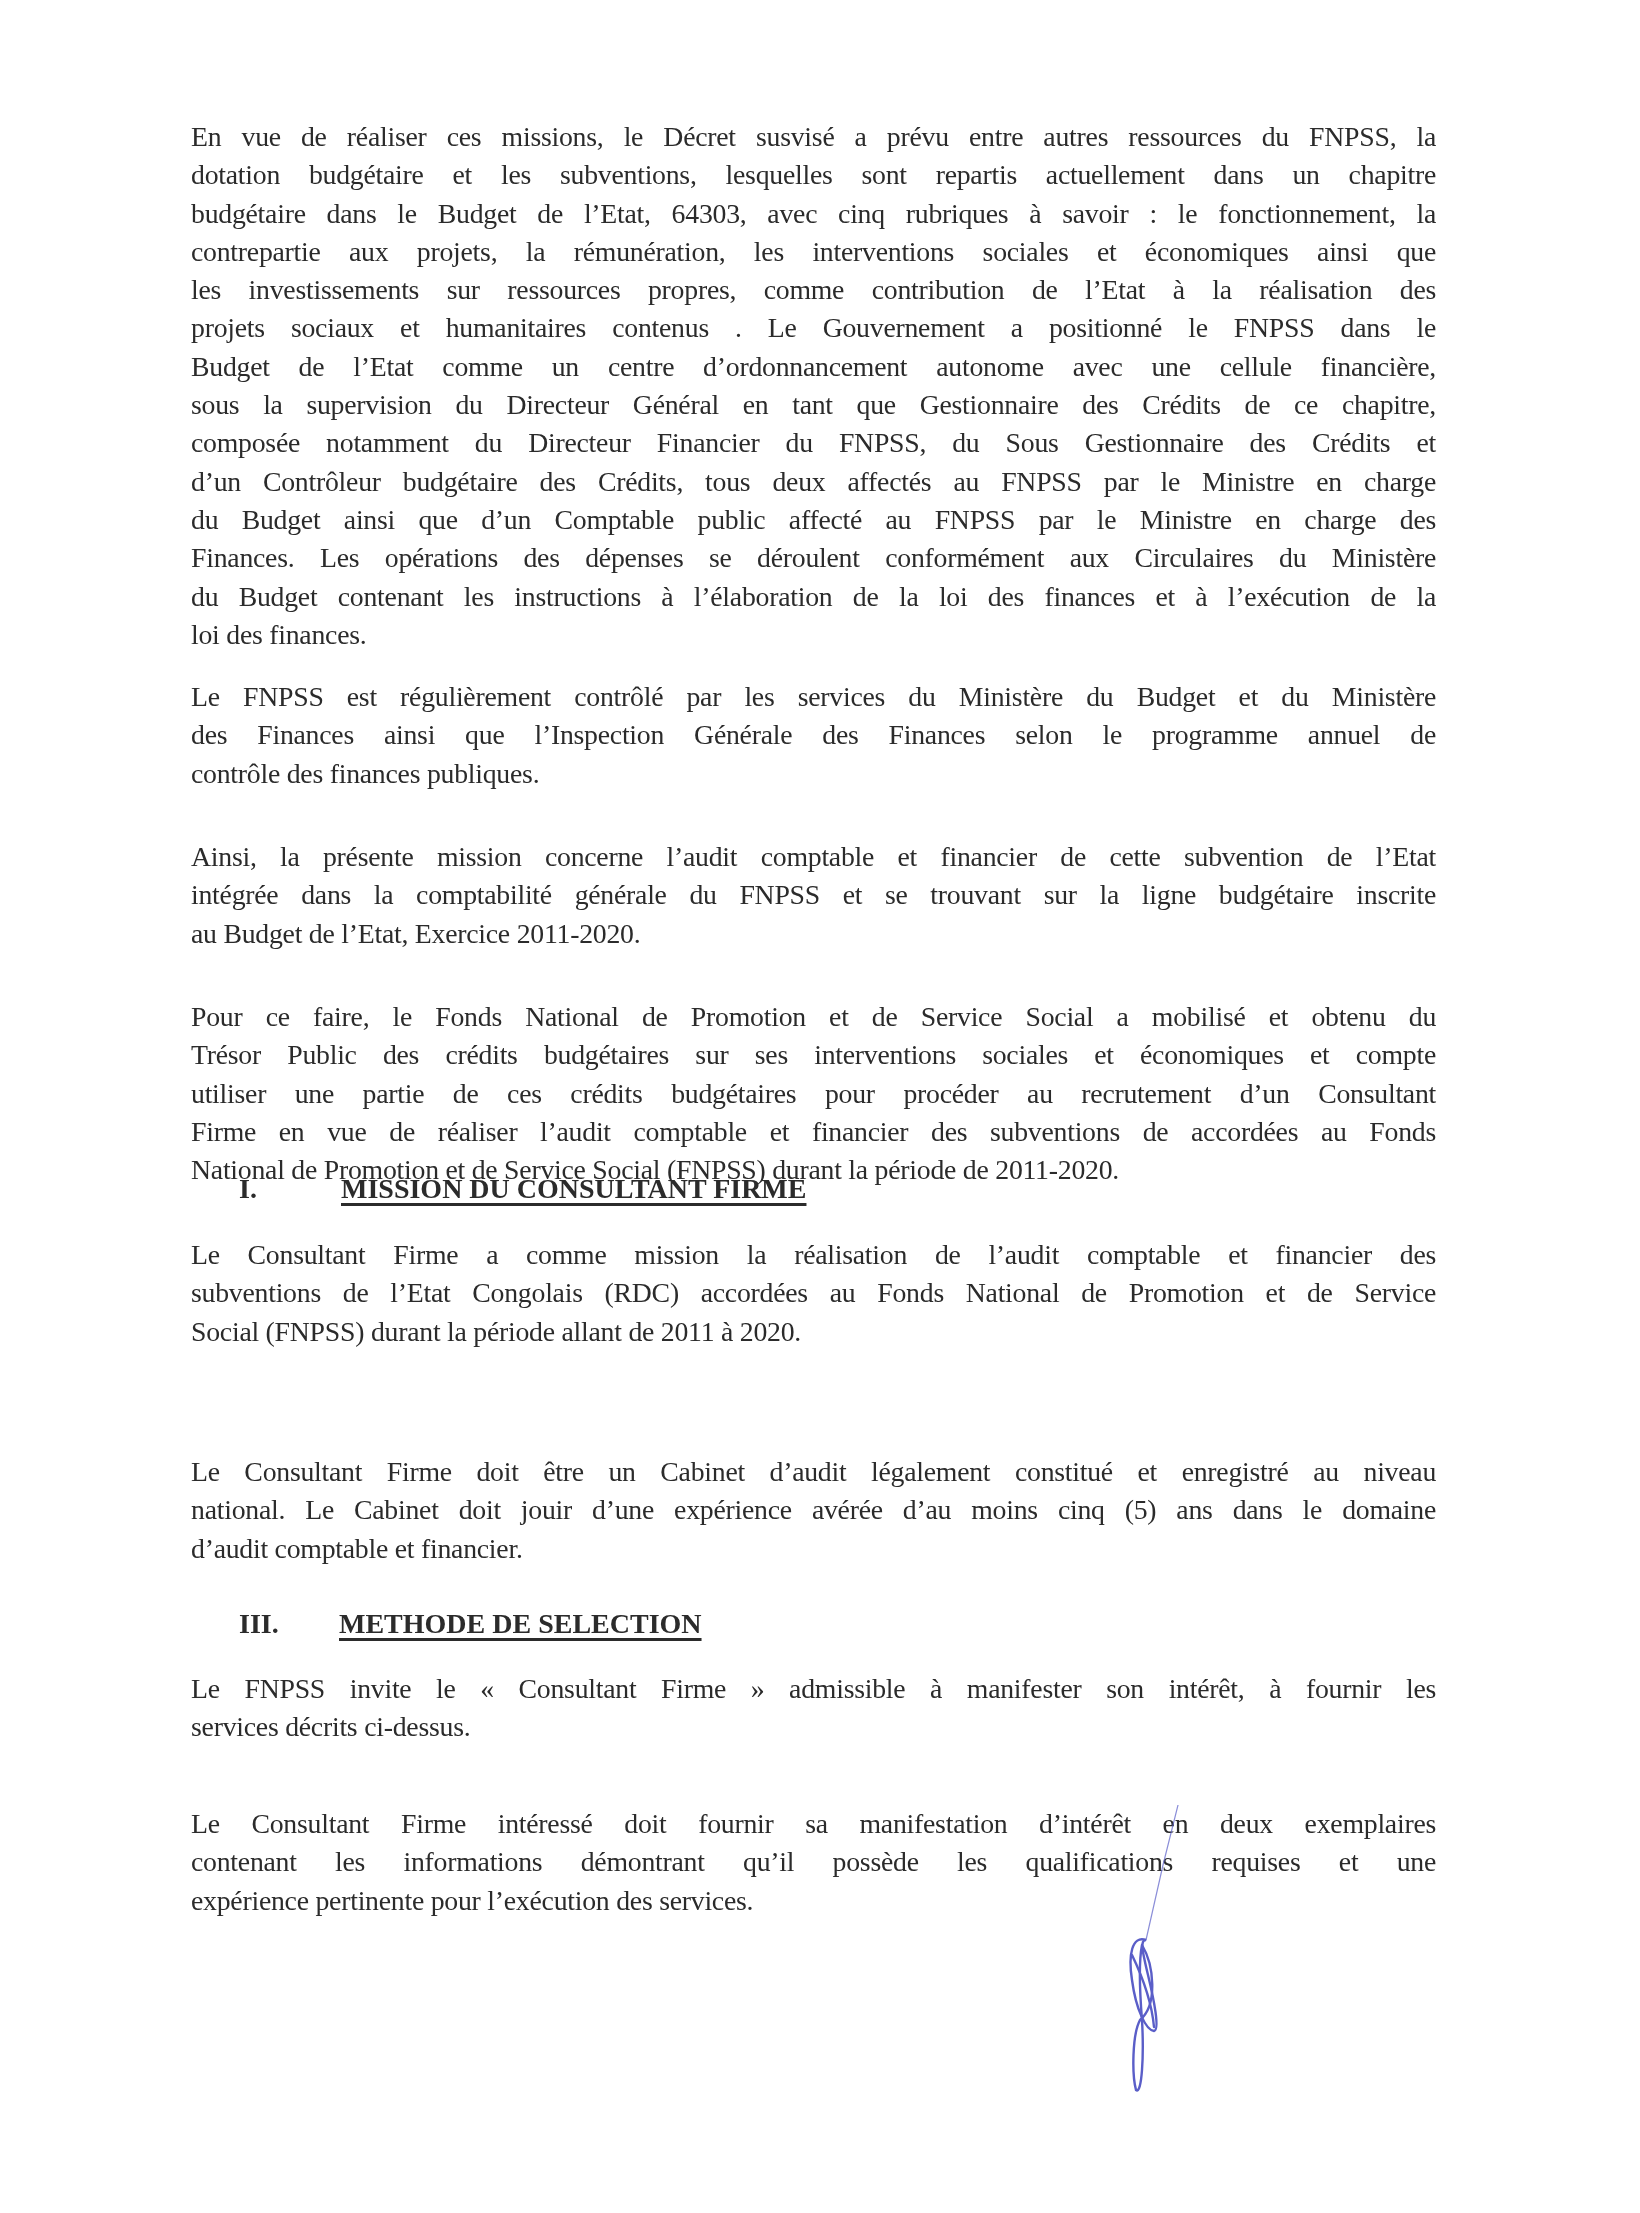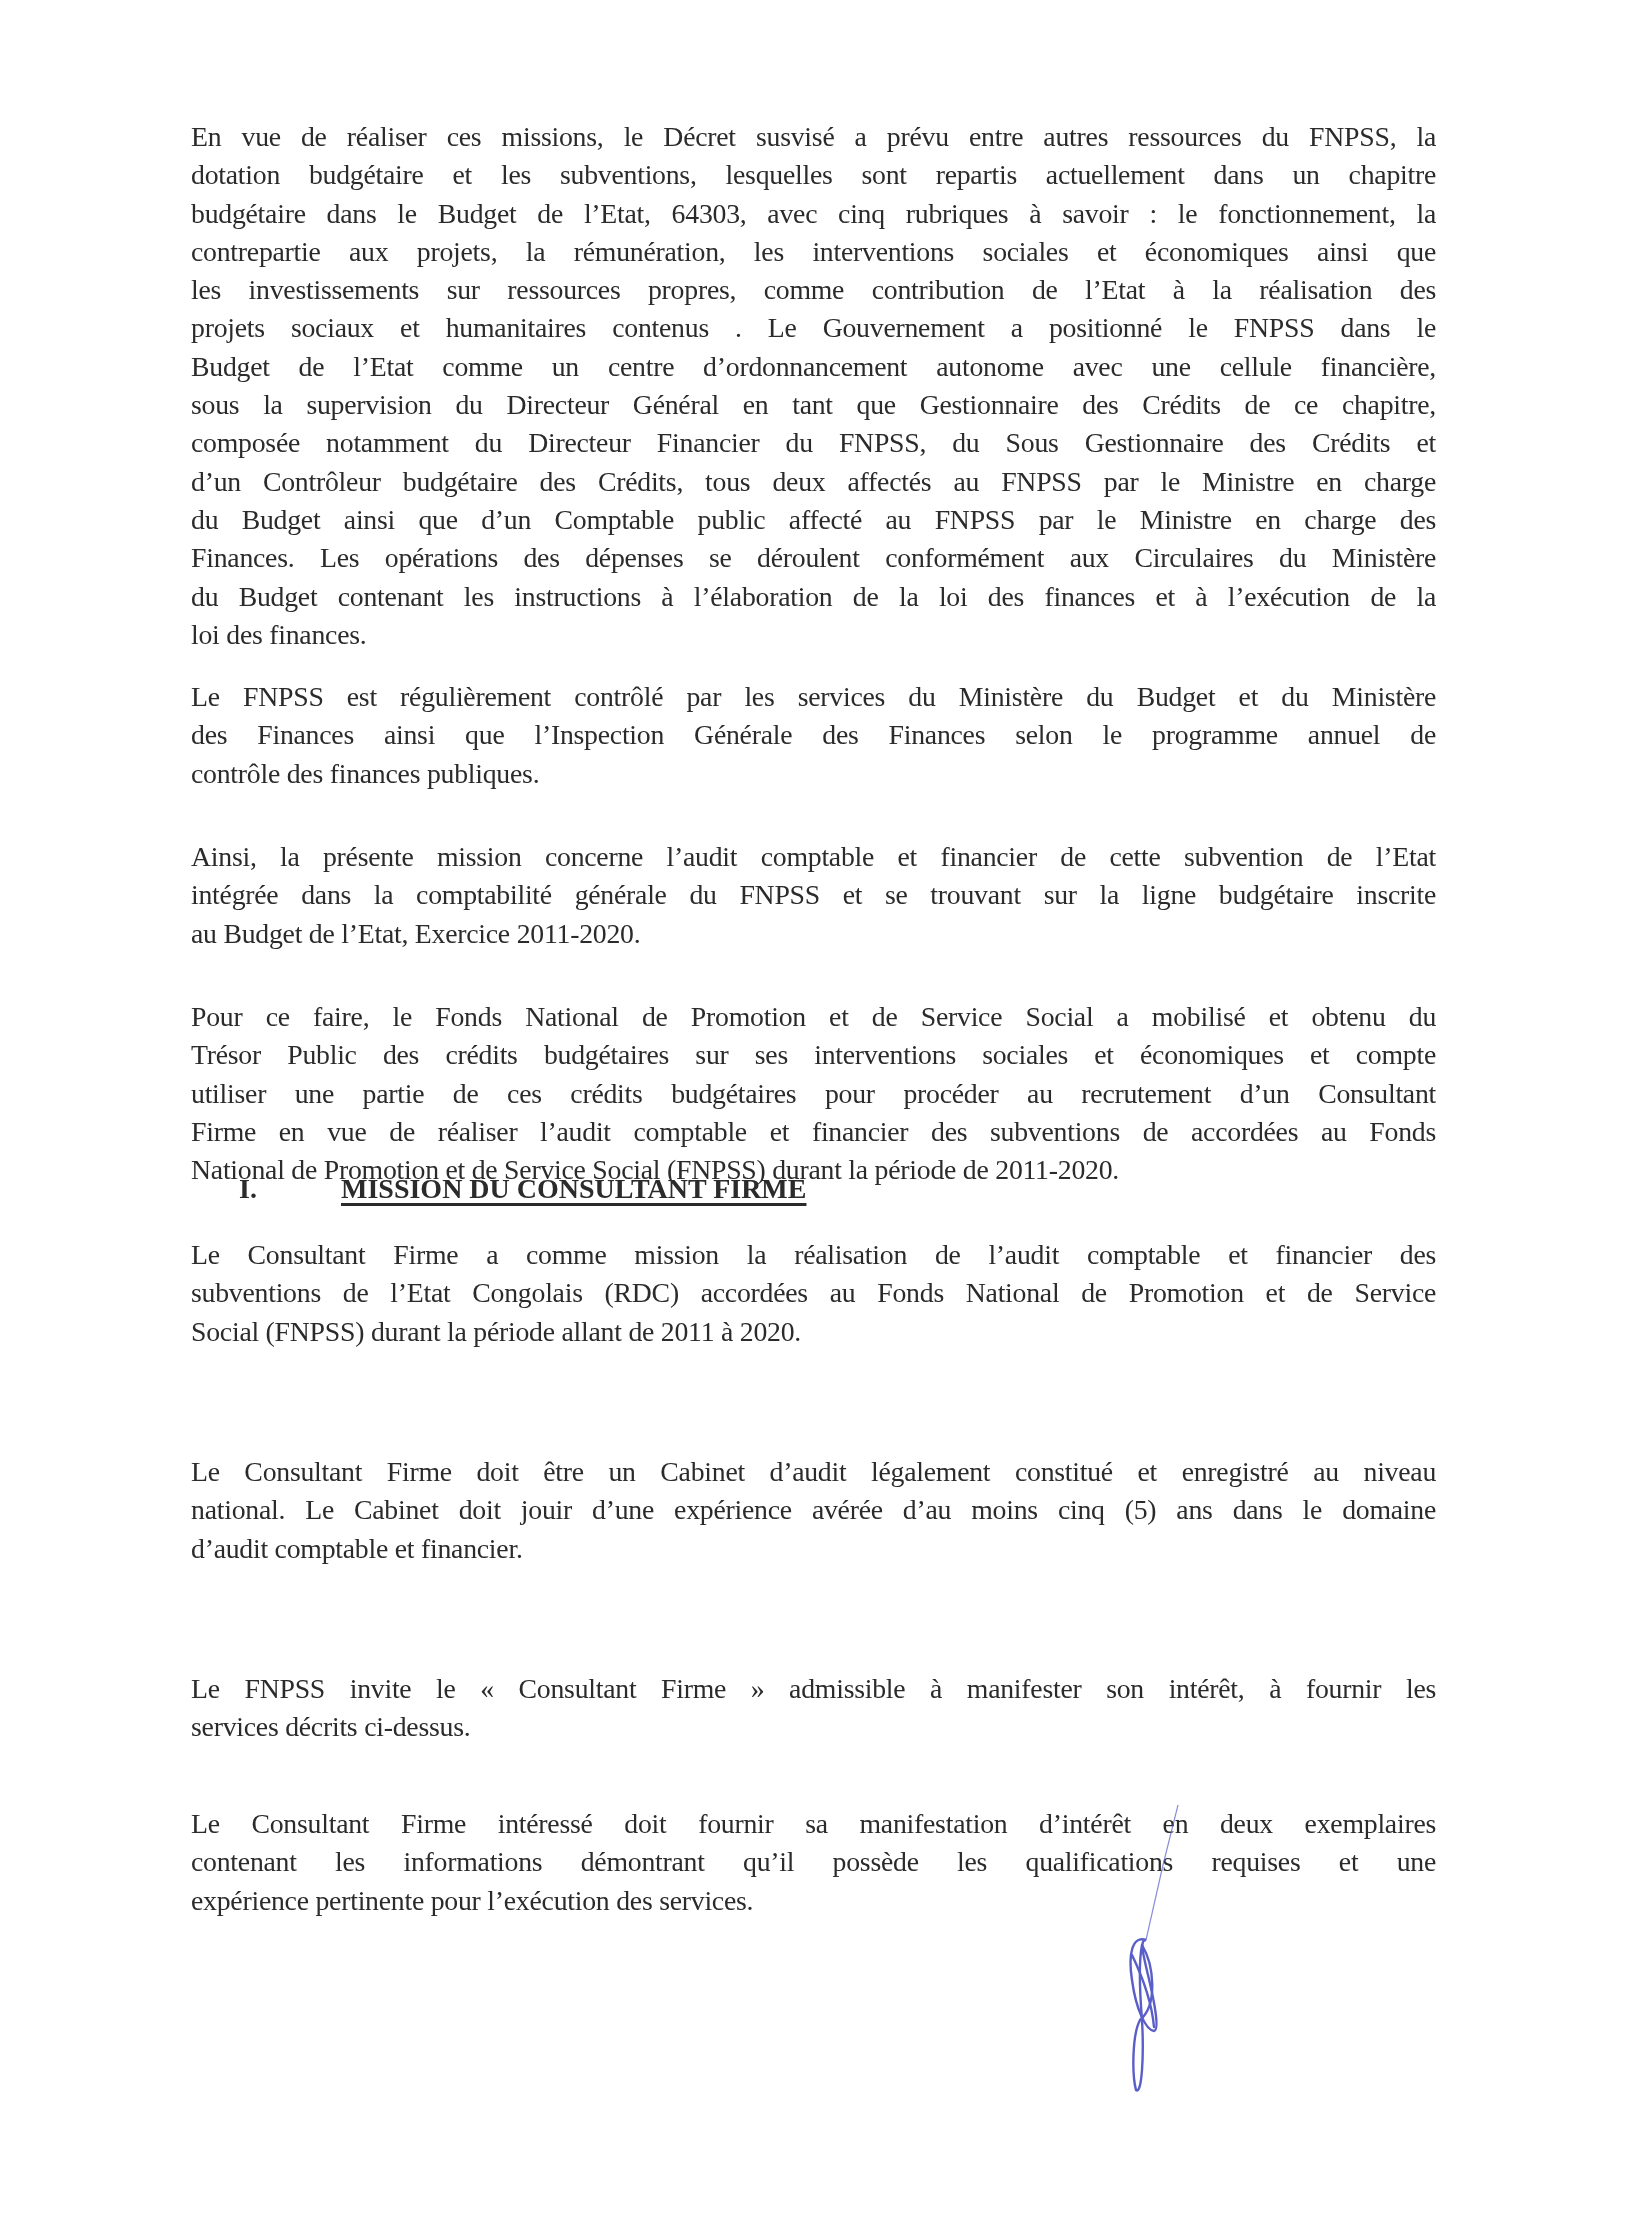--- a/index.html
+++ b/index.html
@@ -80,20 +80,23 @@
     <span class="ln last">Social (FNPSS) durant la période  allant de 2011 à 2020.</span>
   </div>
 
 
   <div class="para p6">
     <span class="ln"> Le Consultant Firme doit être un Cabinet d’audit légalement constitué et enregistré au niveau</span>
     <span class="ln">national. Le Cabinet doit jouir d’une expérience avérée  d’au moins cinq (5) ans dans le domaine</span>
     <span class="ln last">d’audit comptable et financier.</span>
   </div>
 
+  <div class="h h3">
+    <span class="num">III.</span><span class="title">METHODE DE SELECTION</span>
+  </div>
 
   <div class="para p7">
     <span class="ln">Le FNPSS invite le « Consultant Firme » admissible à manifester son  intérêt, à  fournir les</span>
     <span class="ln last">services décrits ci-dessus.</span>
   </div>
 
   <div class="para p8">
     <span class="ln">Le Consultant Firme  intéressé doit fournir sa manifestation d’intérêt en deux exemplaires</span>
     <span class="ln">contenant les informations  démontrant qu’il possède les qualifications requises  et une</span>
     <span class="ln last">expérience pertinente pour l’exécution  des services.</span>

